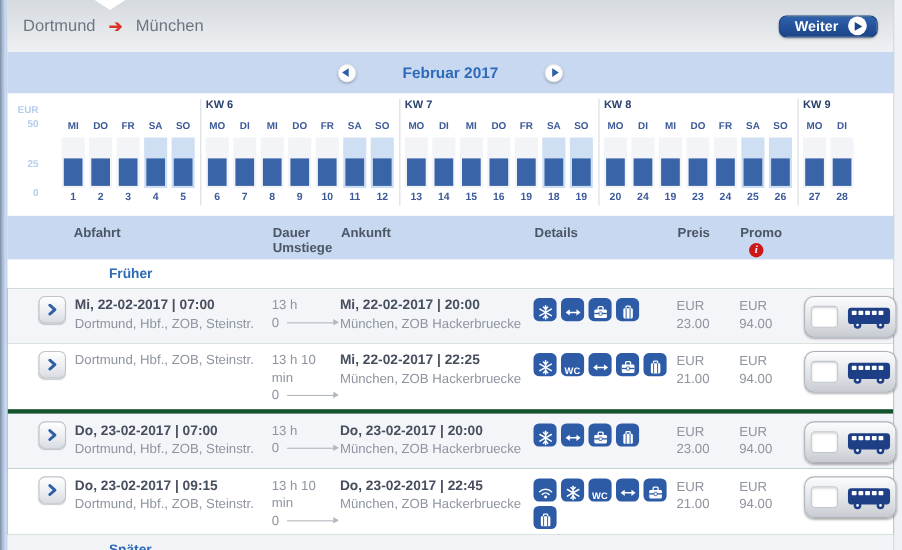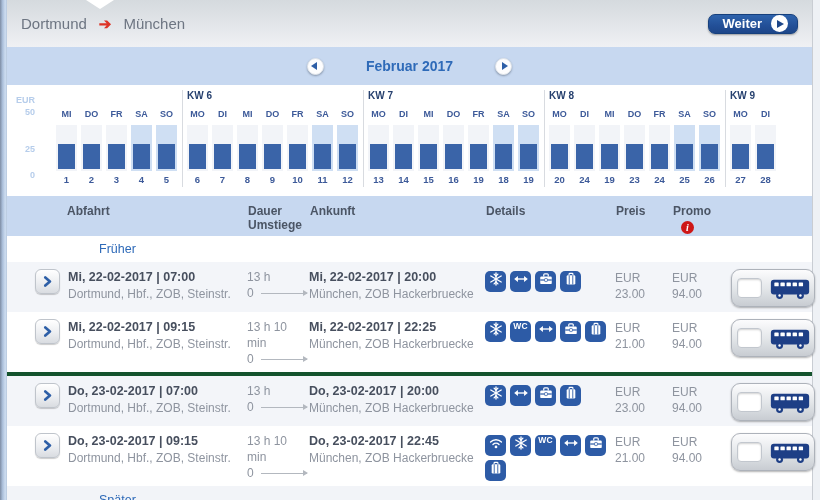--- a/index.html
+++ b/index.html
@@ -64,21 +64,21 @@
   .thead .hc { padding-top:8px; line-height:14px; }
   .hc-abfahrt { width:181px; } .hc-dauer { width:62px; } .hc-ankunft { width:176px; }
   .hc-details { width:130px; } .hc-promo { width:57px; } .hc-preis { width:57px; }
   .info-i { display:flex; align-items:center; justify-content:center; width:13px; height:13px;
     margin:3px 0 0 8px; background:#ce1717; border-radius:50%;
     color:#fff; font-family:"Liberation Serif", serif; font-style:italic; font-weight:bold;
     font-size:10px; line-height:1; }
 
   .band { height:26px; display:flex; align-items:center; padding-left:92px; background:#fff; }
   .band.shaded { background:#f2f4f8; height:27px; }
-  .band a { color:#2e6ab8; font-weight:normal; font-size:12.5px; text-decoration:none; cursor:pointer; }
+  .band a { color:#2e6ab8; font-weight:bold; font-size:12.5px; text-decoration:none; cursor:pointer; }
 
   .rows { background:#14532d; }
   .trip-row { display:flex; min-height:48px; padding:7px 0 5px 28px; background:#fff; }
   .trip-row:nth-child(odd) { background:#f3f5f9; }
   .trip-row:nth-child(2) { min-height:50px; }
   .trip-row:nth-child(3) { margin-top:4px; }
   .trip-row:nth-child(4) { min-height:54px; }
 
   .expander { width:25px; height:25px; margin-right:8px; flex:none; cursor:pointer;
     border:1px solid #bfc4cb; border-radius:6px;
@@ -91,21 +91,21 @@
   .t1 { font-size:12.5px; font-weight:bold; color:#474f5e; line-height:17px; }
   .t2 { font-size:12px; color:#8e949f; line-height:16px; }
   .dur-txt { width:48px; }
   .transfer-line { display:flex; align-items:center; }
   .arrow-line { position:relative; display:inline-block; width:46px; height:1px;
     background:#b3b8bf; margin-left:7px; }
   .arrow-line::after { content:''; position:absolute; right:-1px; top:-3px;
     border-left:5px solid #b3b8bf; border-top:3.5px solid transparent; border-bottom:3.5px solid transparent; }
 
   .tile { width:21px; height:21px; background:#2d5ba6; border-radius:5px;
-    display:flex; align-items:flex-start; justify-content:center; }
+    display:flex; align-items:flex-end; justify-content:center; }
   .tile svg { width:16px; height:16px; display:block; }
   .wc-label { color:#fff; font-size:8.5px; font-weight:bold; letter-spacing:.2px; }
 
   .money { padding-top:1px; }
   .select-btn { width:84px; height:38px; margin-left:2px; flex:none; cursor:pointer;
     border:1px solid #adb2ba; border-radius:9px;
     background:linear-gradient(180deg,#fcfcfd 0%,#e4e7ea 50%,#c8ccd2 100%);
     box-shadow:0 1px 2px rgba(0,0,0,.3);
     display:flex; align-items:center; justify-content:center; gap:8px; }
   .checkbox { width:25px; height:20px; background:#fff; border:1px solid #c2c7ce; border-radius:4px;
@@ -477,21 +477,20 @@
       </svg>
     </button>
   </div>
       <div class="trip-row">
     <button class="expander">
       <svg width="11" height="11" viewBox="0 0 10 10">
             <polyline points="3,1.3 7.2,5 3,8.7" fill="none" stroke="#2e5fa7" stroke-width="2.4" stroke-linecap="round" stroke-linejoin="round"></polyline>
           </svg>
     </button>
     <div class="col c-dep">
-      <div class="t1">Mi, 22-02-2017 | 09:15</div>
       <div class="t2">Dortmund, Hbf., ZOB, Steinstr.</div>
     </div>
     <div class="col c-dur">
       <div class="t2 dur-txt">13 h 10 min</div>
       <div class="transfer-line">
         <span class="t2">0</span>
         <span class="arrow-line"></span>
       </div>
     </div>
     <div class="col c-arr">

